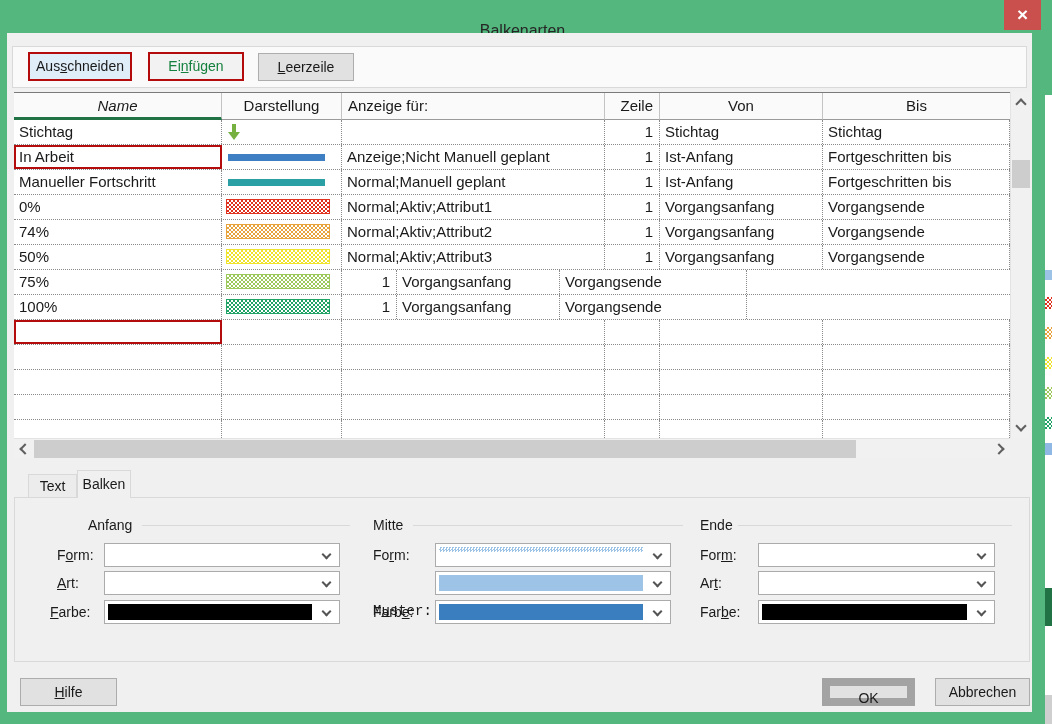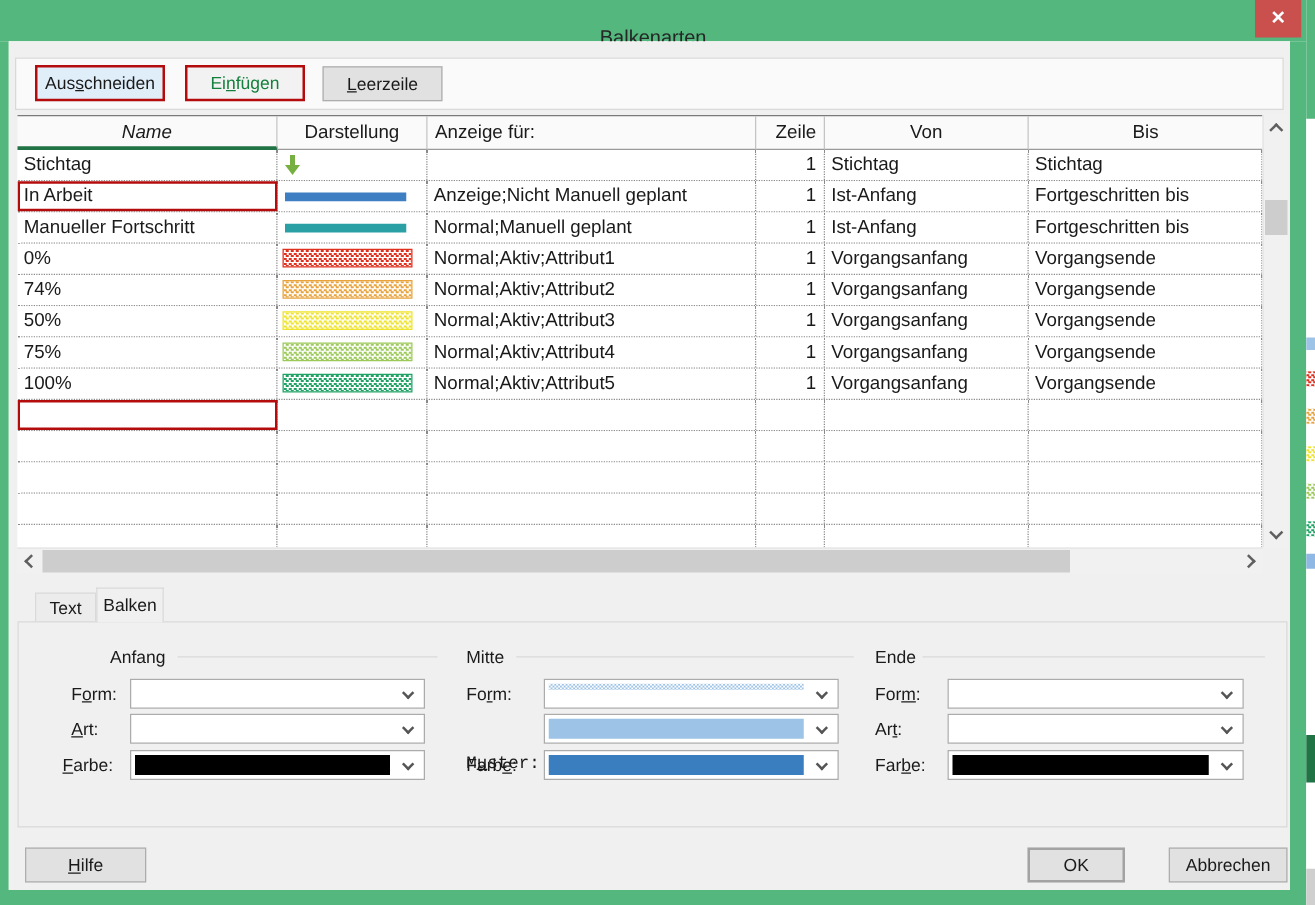--- a/index.html
+++ b/index.html
@@ -73,21 +73,21 @@
   .fld-label { position:absolute; font-size:14px; color:#1a1a1a; z-index:4; }
   .combo { position:absolute; height:24px; background:#fff; border:1px solid #ABABAB; z-index:4; cursor:default; }
   .combo .cchev { position:absolute; right:9px; top:7px; width:7px; height:7px;
                   border-right:2px solid #555; border-bottom:2px solid #555; transform:rotate(45deg); }
   .combo-fill { position:absolute; left:3px; top:3px; bottom:3px; right:27px; background:var(--c); }
   .combo-stripe { position:absolute; left:3px; right:27px; top:3px; height:5px;
                   background:repeating-conic-gradient(var(--c) 0% 25%, #fff 0% 50%); background-size:3px 3px; }
 
   
   .btn-help   { left:20px;  top:678px; width:97px; height:28px; line-height:26px; }
-  .btn-ok     { left:822px; top:678px; width:78px; height:28px; line-height:24px; border:2px solid #a3a3a3; }
+  .btn-ok     { left:822px; top:678px; width:93px; height:28px; line-height:24px; border:8px solid #a3a3a3; }
   .btn-cancel { left:935px; top:678px; width:95px; height:28px; line-height:26px; }
 </style>
 </head>
 <body>
 
 <div id="screen">
 
   <div class="titlebar">
     <div class="title">Balkenarten</div>
   </div>
@@ -194,31 +194,29 @@
         <div class="cell c2">Normal;Aktiv;Attribut3</div>
         <div class="cell c3">1</div>
         <div class="cell c4">Vorgangsanfang</div>
         <div class="cell c5">Vorgangsende</div>
       </div>
       <div class="row">
         <div class="cell c0">75%</div>
         <div class="cell c1">
           <div class="bar-pattern" style="--c: #9CC95A;"></div>
         </div>
-        <div class="cell c2">Normal;Aktiv;Attribut4</div>
         <div class="cell c3">1</div>
         <div class="cell c4">Vorgangsanfang</div>
         <div class="cell c5">Vorgangsende</div>
       </div>
       <div class="row">
         <div class="cell c0">100%</div>
         <div class="cell c1">
           <div class="bar-pattern" style="--c: #21A366;"></div>
         </div>
-        <div class="cell c2">Normal;Aktiv;Attribut5</div>
         <div class="cell c3">1</div>
         <div class="cell c4">Vorgangsanfang</div>
         <div class="cell c5">Vorgangsende</div>
       </div>
       <div class="row">
         <div class="cell c0 sel"></div>
         <div class="cell c1"></div>
         <div class="cell c2"></div>
         <div class="cell c3"></div>
         <div class="cell c4"></div>

